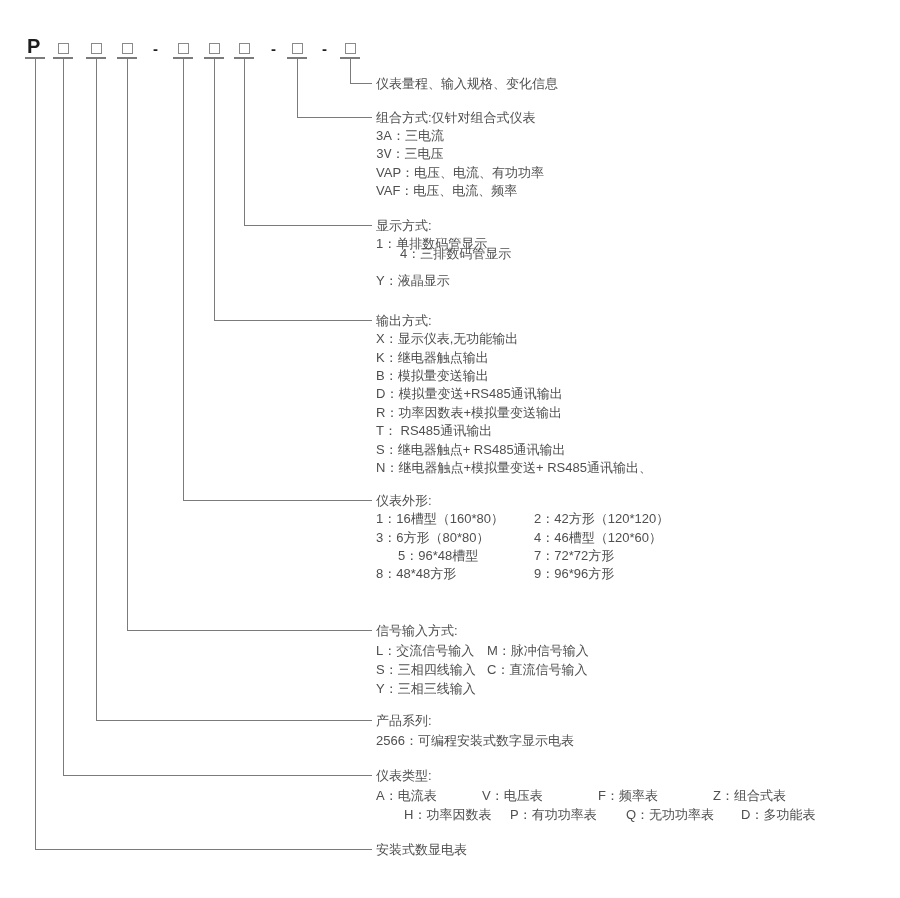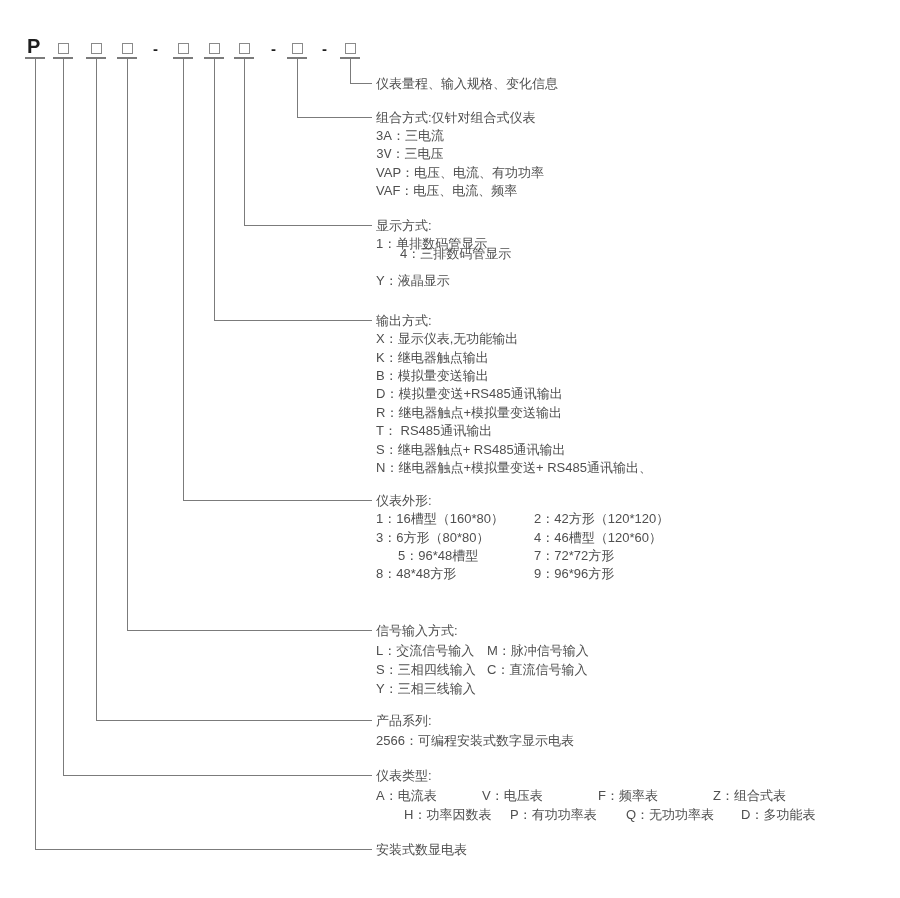--- a/index.html
+++ b/index.html
@@ -92,21 +92,21 @@
     <div class="abs t-row" style="left: 376px; top: 348.6px; width: 520px; height: 18.4px;">
       <span class="txt" style="position: absolute; left: 0px; top: 0px; line-height: 18.4px;">K：继电器触点输出</span>
     </div>
     <div class="abs t-row" style="left: 376px; top: 367px; width: 520px; height: 18.4px;">
       <span class="txt" style="position: absolute; left: 0px; top: 0px; line-height: 18.4px;">B：模拟量变送输出</span>
     </div>
     <div class="abs t-row" style="left: 376px; top: 385.4px; width: 520px; height: 18.4px;">
       <span class="txt" style="position: absolute; left: 0px; top: 0px; line-height: 18.4px;">D：模拟量变送+RS485通讯输出</span>
     </div>
     <div class="abs t-row" style="left: 376px; top: 403.8px; width: 520px; height: 18.4px;">
-      <span class="txt" style="position: absolute; left: 0px; top: 0px; line-height: 18.4px;">R：继电器触点+模拟量变送输出</span>
+      <span class="txt" style="position: absolute; left: 0px; top: 0px; line-height: 18.4px;">R：功率因数表+模拟量变送输出</span>
     </div>
     <div class="abs t-row" style="left: 376px; top: 422.2px; width: 520px; height: 18.4px;">
       <span class="txt" style="position: absolute; left: 0px; top: 0px; line-height: 18.4px;">T： RS485通讯输出</span>
     </div>
     <div class="abs t-row" style="left: 376px; top: 440.6px; width: 520px; height: 18.4px;">
       <span class="txt" style="position: absolute; left: 0px; top: 0px; line-height: 18.4px;">S：继电器触点+ RS485通讯输出</span>
     </div>
     <div class="abs t-row" style="left: 376px; top: 459px; width: 520px; height: 18.4px;">
       <span class="txt" style="position: absolute; left: 0px; top: 0px; line-height: 18.4px;">N：继电器触点+模拟量变送+ RS485通讯输出、</span>
     </div>

